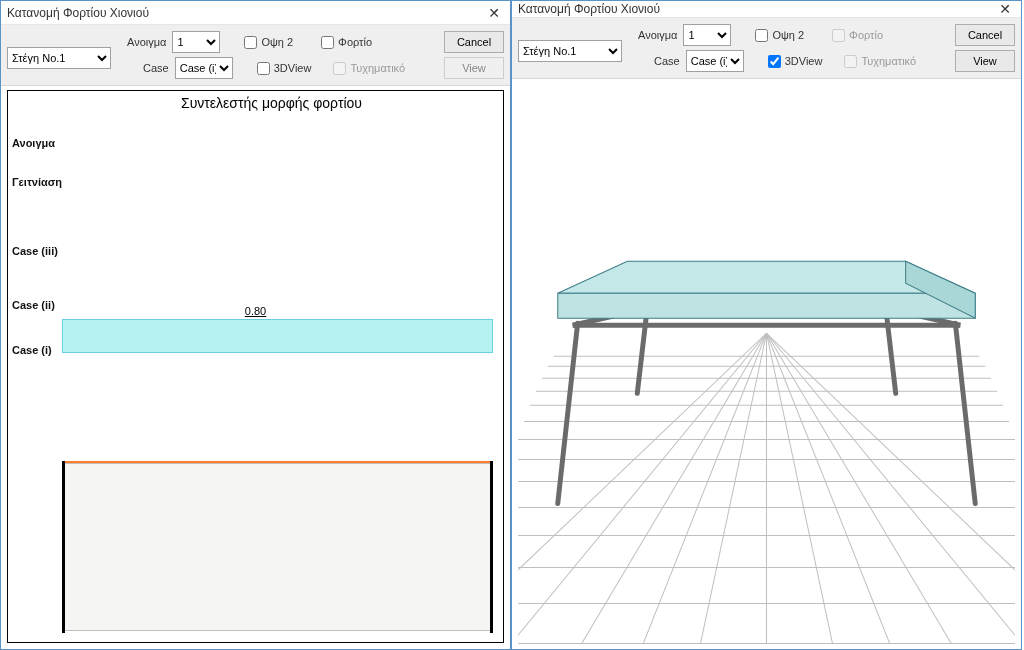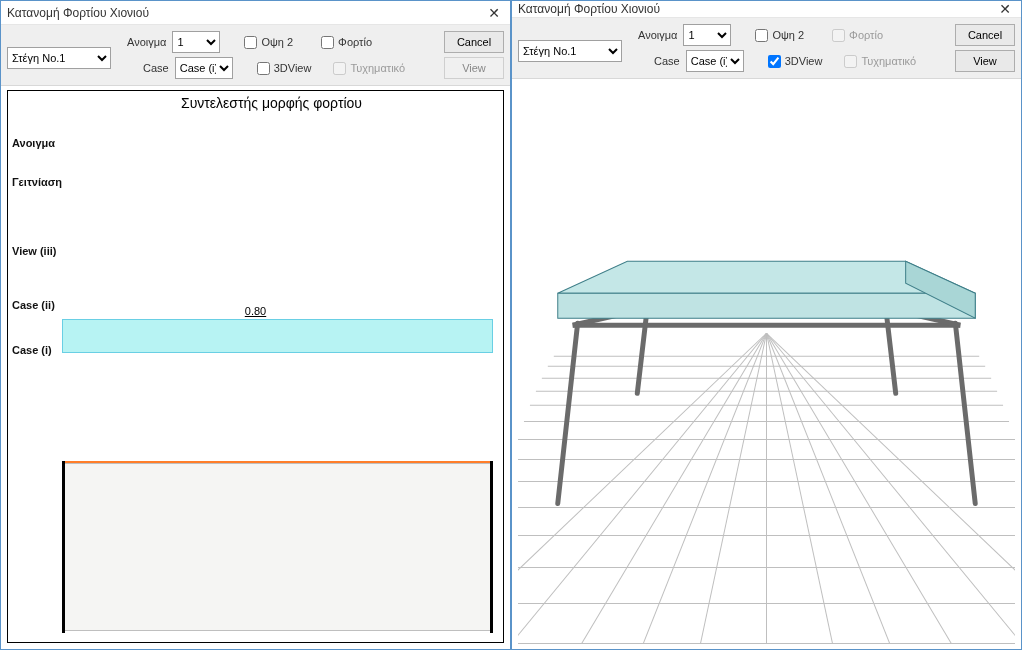--- a/index.html
+++ b/index.html
@@ -91,21 +91,21 @@
         <button class="btn" disabled="">View</button>
       </div>
     </div>
   </div>
 
   <div class="canvas-wrap">
     <div class="canvas">
       <div class="d1-title">Συντελεστής μορφής φορτίου</div>
       <div class="d1-label-col" style="top:46px">Ανοιγμα</div>
       <div class="d1-label-col" style="top:85px">Γειτνίαση</div>
-      <div class="d1-label-col" style="top:154px">View (iii)</div>
+      <div class="d1-label-col" style="top:154px">Case (iii)</div>
       <div class="d1-label-col" style="top:208px">Case (ii)</div>
       <div class="d1-label-col" style="top:253px">Case (i)</div>
 
       <div class="val-text" style="top:214px">0.80</div>
       <div class="val-bar" style="top:228px"></div>
 
       <div class="orange" style="top:370px"></div>
       <div class="roof-box" style="top:372px; height:168px;"></div>
       <div class="blackV" style="left:54px;  top:370px; height:172px;"></div>
       <div class="blackV" style="right:10px; top:370px; height:172px;"></div>

